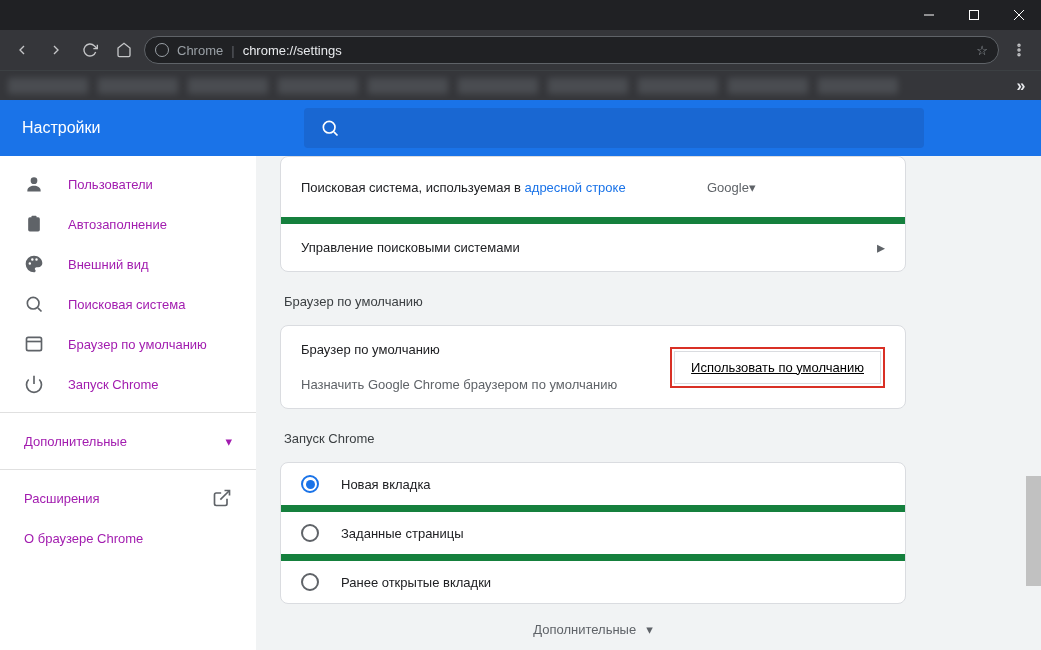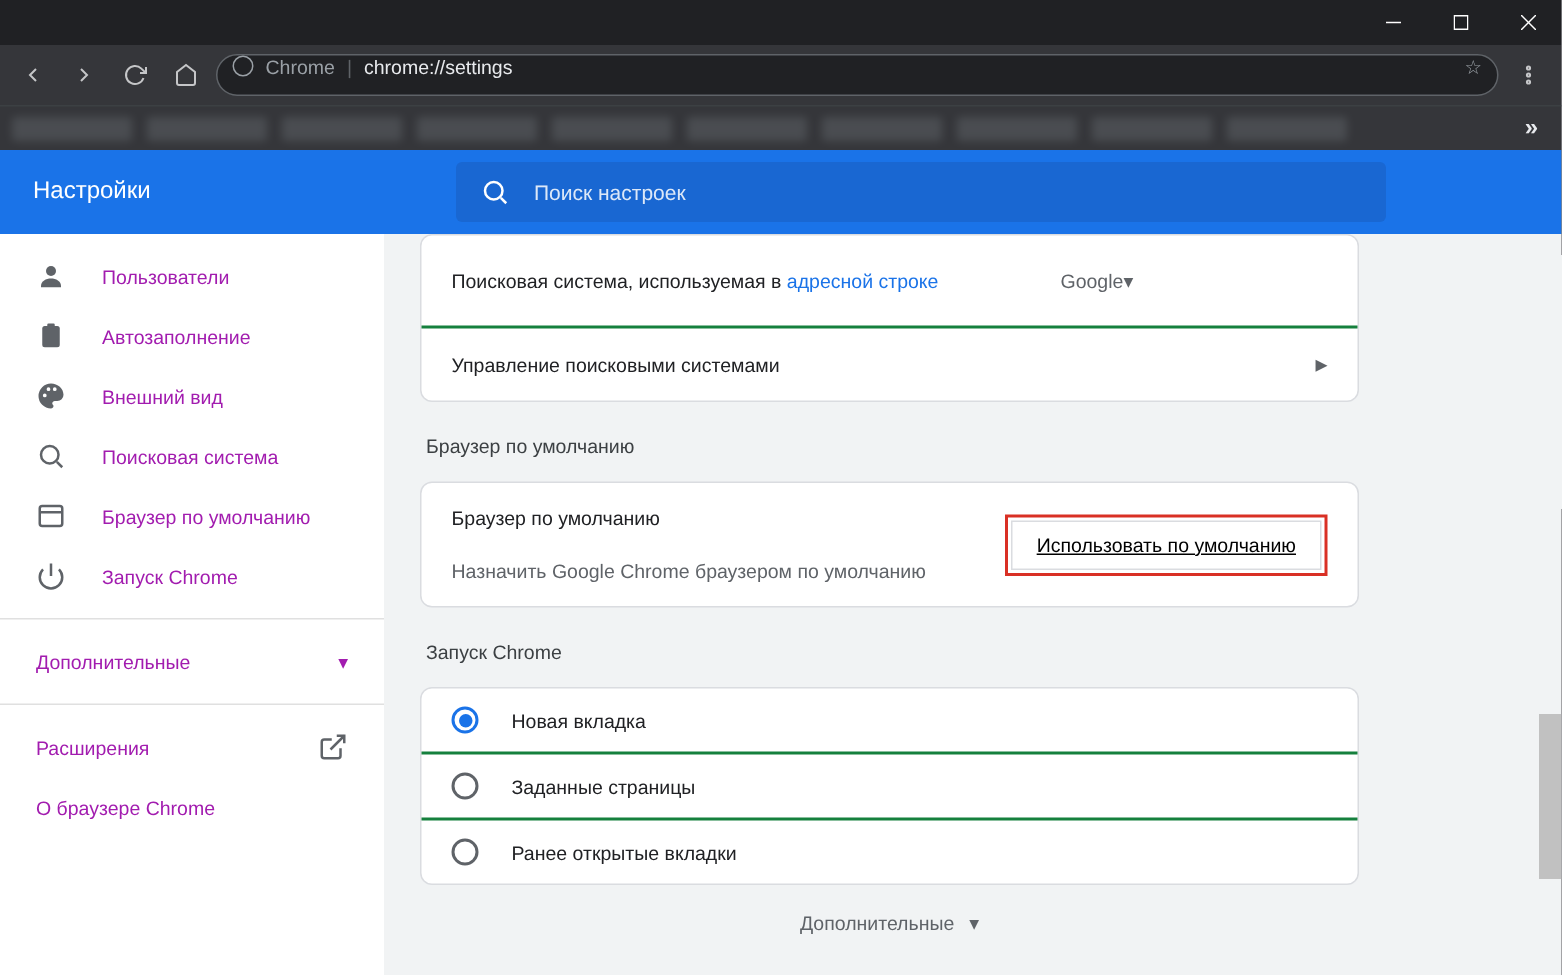--- a/index.html
+++ b/index.html
@@ -5,21 +5,21 @@
 * { margin: 0; padding: 0; box-sizing: border-box; font-family: "Segoe UI", Arial, sans-serif; }
 body { width: 1041px; height: 650px; background: #202124; overflow: hidden; }
 
 .titlebar { height: 30px; background: #202124; display: flex; align-items: center; justify-content: flex-end; }
 .titlebar .win-btn { width: 45px; height: 30px; display: flex; align-items: center; justify-content: center; color: #fff; font-size: 10px; }
 .titlebar .win-btn svg { width: 10px; height: 10px; stroke: #fff; fill: none; stroke-width: 1; }
 
 .toolbar { height: 40px; background: #35363a; display: flex; align-items: center; padding: 0 8px; gap: 6px; }
 .tb-icon { width: 28px; height: 28px; display: flex; align-items: center; justify-content: center; color: #9aa0a6; border-radius: 50%; }
 .tb-icon svg { width: 16px; height: 16px; stroke: #c5c6c8; fill: none; stroke-width: 2; }
-.omnibox { flex: 1; height: 28px; background: #202124; border: 1px solid #5f6368; border-radius: 14px; display: flex; padding: 0 10px; gap: 8px; color: #9aa0a6; font-size: 13px; }
+.omnibox { flex: 1; height: 28px; background: #202124; border: 1px solid #5f6368; border-radius: 14px; display: flex; align-items: center; padding: 0 10px; gap: 8px; color: #9aa0a6; font-size: 13px; }
 .omnibox .chrome-logo { width: 14px; height: 14px; border-radius: 50%; border: 1px solid #9aa0a6; }
 .omnibox .sep { color: #5f6368; }
 .omnibox .url { color: #e8eaed; }
 .omnibox .star { margin-left: auto; color: #9aa0a6; }
 
 .bookmarks { height: 30px; background: #35363a; border-top: 1px solid #3c4043; display: flex; align-items: center; padding: 0 8px; gap: 10px; }
 .bm-item { filter: blur(3px); opacity: .5; width: 80px; height: 16px; background: #5f6368; border-radius: 2px; }
 .bm-more { margin-left: auto; color: #e8eaed; font-size: 16px; font-weight: bold; width: 24px; text-align: center; }
 
 .header { height: 56px; background: #1a73e8; display: flex; align-items: center; padding: 0 18px 0 22px; gap: 20px; }
@@ -36,21 +36,21 @@
 .side-item svg { width: 20px; height: 20px; fill: #5f6368; }
 .side-item.st svg { stroke: #5f6368; fill: none; stroke-width: 2; }
 .side-sep { height: 1px; background: #e0e0e0; margin: 8px 0; }
 .side-item .ext-icon { margin-left: auto; }
 .side-item .chev { margin-left: auto; }
 
 .content { flex: 1; padding: 0 10px 0 24px; overflow-y: auto; position: relative; }
 
 .card { background: #fff; border: 1px solid #dadce0; border-radius: 8px; max-width: 626px; }
 .row { padding: 14px 20px; display: flex; align-items: center; font-size: 13px; color: #202124; }
-.row + .row { border-top: 2px solid #15803d; }
+.row + .row { border-top: 7px solid #15803d; }
 .row .link { color: #1a73e8; }
 .row .select { margin-left: auto; min-width: 188px; height: 32px; padding: 0 10px; display: flex; align-items: center; justify-content: flex-start; color: #5f6368; font-size: 13px; }
 .row .rarrow { margin-left: auto; color: #5f6368; font-size: 16px; }
 
 .sect-title { font-size: 13px; color: #3c4043; padding: 22px 4px 16px; max-width: 626px; }
 
 .default-row { display: flex; align-items: center; padding: 16px 20px; }
 .default-row .dtext { font-size: 13px; color: #202124; }
 .default-row .dsub { font-size: 13px; color: #5f6368; margin-top: 20px; }
 .default-btn { margin-left: auto; border: 2px solid #d93025; padding: 2px; }
@@ -140,21 +140,20 @@
   <div class="bm-more">»</div>
 </div>
 
 <div class="header">
   <div class="header-title">Настройки</div>
   <div class="search-box">
     <svg viewBox="0 0 24 24">
         <circle cx="11" cy="11" r="7"></circle>
         <line x1="21" y1="21" x2="16.65" y2="16.65"></line>
       </svg>
-    <input type="text" placeholder="Поиск настроек" style="">
   </div>
 </div>
 
 <div class="page">
   <div class="sidebar">
     <div class="side-item">
       <svg viewBox="0 0 24 24">
           <circle cx="12" cy="8" r="4"></circle>
           <path d="M4 20c0-4 4-6 8-6s8 2 8 6v1H4z"></path>
         </svg>

